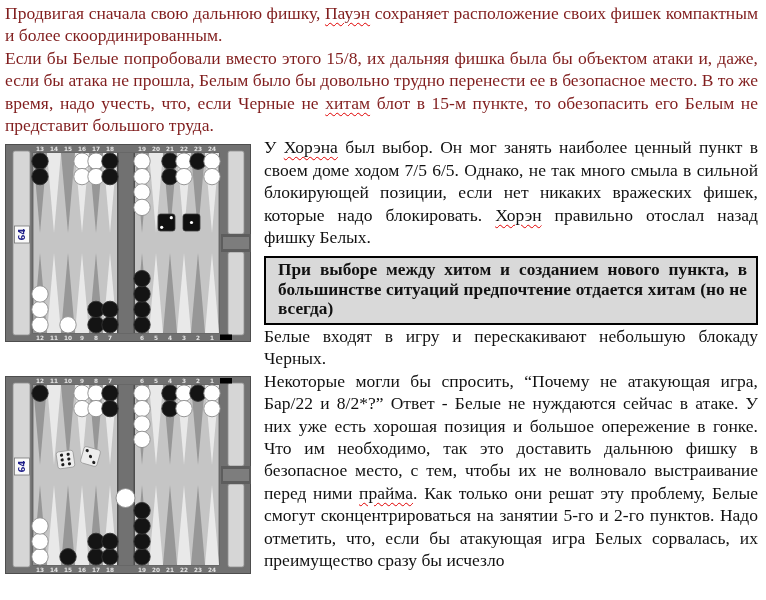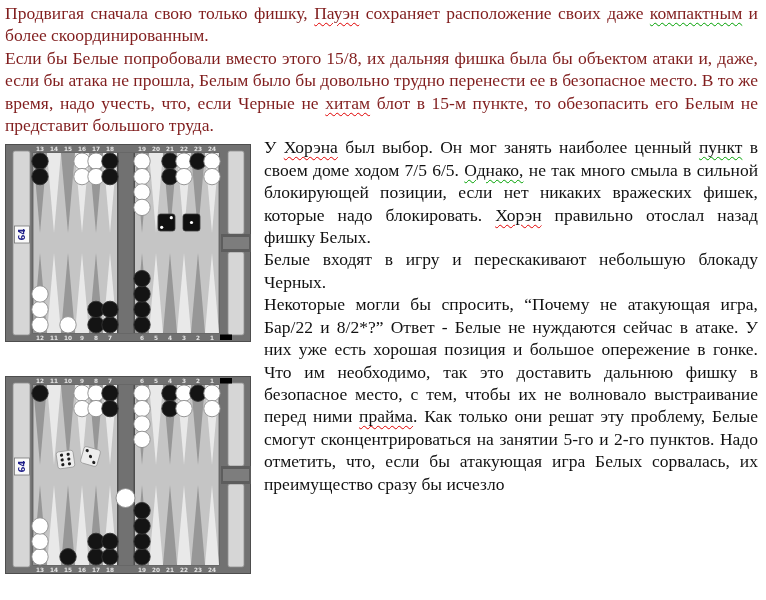--- a/index.html
+++ b/index.html
@@ -14,30 +14,30 @@
   .sec-head{font-weight:bold;margin:0;text-align:left;}
   .sec16-head{margin-top:32px;}
   .sec-left{display:inline-block;min-width:184px;}
   .sec-num{margin-right:12px;}
   .sec-par{margin:0;}
   .tip-box{border:2px solid #000;background:#d9d9d9;font-weight:bold;
            padding:2px 9px 4px 12px;margin:8px 0 0 0;overflow:hidden;
            font-size:17.3px;line-height:19.5px;}
   .sp-red{text-decoration:underline;text-decoration-style:wavy;
           text-decoration-color:#e00000;text-decoration-thickness:1px;text-underline-offset:3px;font-family:Liberation Serif, serif;}
-  .sp-green{text-decoration:underline;text-decoration-style:wavy;
+  .sp-green{text-decoration-style:wavy;
           text-decoration-color:#00a000;text-decoration-thickness:1px;text-underline-offset:3px;}
 </style>
 </head>
 <body>
 
 <div class="page">
 
   <div class="intro" style="color:#801d1d;">
-    <p><span>Продвигая сначала свою только фишку, </span><span class="sp-red">Пауэн</span><span> сохраняет расположение своих даже </span><span class="sp-green">компактным</span><span> и более скоординированным.</span></p>
+    <p><span>Продвигая сначала свою дальнюю фишку, </span><span class="sp-red">Пауэн</span><span> сохраняет расположение своих фишек </span><span class="sp-green">компактным</span><span> и более скоординированным.</span></p>
     <p><span>Если бы Белые попробовали вместо этого 15/8, их дальняя фишка была бы объектом атаки и, даже, если бы атака не прошла, Белым было бы довольно трудно перенести ее в безопасное место. В то же время, надо учесть, что, если Черные не </span><span class="sp-red">хитам</span><span> блот в 15-м пункте, то обезопасить его Белым не представит большого труда.</span></p>
   </div>
 
   <div class="content">
 
     <svg class="board board-1" width="246" height="198" viewBox="0 0 246 198">
         <rect x="0.5" y="0.5" width="245" height="197" fill="#717171" stroke="#4e4e4e" stroke-width="1"></rect>
         <rect x="8" y="7" width="17" height="184" rx="2" fill="#d6d6d6" stroke="#8f8f8f" stroke-width="0.8"></rect>
         <rect x="223" y="7" width="16" height="83" rx="2" fill="#d6d6d6" stroke="#8f8f8f" stroke-width="0.8"></rect>
         <rect x="223" y="108" width="16" height="83" rx="2" fill="#d6d6d6" stroke="#8f8f8f" stroke-width="0.8"></rect>
@@ -137,20 +137,21 @@
           <circle cx="3.7" cy="13.3" r="1.6" fill="#ffffff"></circle>
         </g>
         <g transform="translate(178 70) rotate(0 8.5 8.5)">
           <rect x="0" y="0" width="17" height="17" rx="2.5" fill="#101010" stroke="#3c3c3c" stroke-width="0.8"></rect>
           <circle cx="8.5" cy="8.5" r="1.6" fill="#ffffff"></circle>
         </g>
       </svg>
 
     <p class="sec-par"><span>У </span><span class="sp-red">Хорэна</span><span> был выбор. Он мог занять наиболее ценный </span><span class="sp-green">пункт</span><span> в своем доме ходом 7/5 6/5. </span><span class="sp-green">Однако,</span><span> не так много смыла в сильной блокирующей позиции, если нет никаких вражеских фишек, которые надо блокировать. </span><span class="sp-red">Хорэн</span><span> правильно отослал назад фишку Белых.</span></p>
 
+    <div class="tip-box">При выборе между хитом и созданием нового пункта, в большинстве ситуаций предпочтение отдается хитам (но не всегда)</div>
 
     <svg class="board board-2" width="246" height="198" viewBox="0 0 246 198">
         <rect x="0.5" y="0.5" width="245" height="197" fill="#717171" stroke="#4e4e4e" stroke-width="1"></rect>
         <rect x="8" y="7" width="17" height="184" rx="2" fill="#d6d6d6" stroke="#8f8f8f" stroke-width="0.8"></rect>
         <rect x="223" y="7" width="16" height="83" rx="2" fill="#d6d6d6" stroke="#8f8f8f" stroke-width="0.8"></rect>
         <rect x="223" y="108" width="16" height="83" rx="2" fill="#d6d6d6" stroke="#8f8f8f" stroke-width="0.8"></rect>
         <rect x="216" y="90" width="30" height="18" fill="#5d5d5d"></rect>
         <rect x="218" y="93" width="26" height="12" fill="#7d7d7d"></rect>
         <rect x="28" y="9" width="186" height="180" fill="#c5c5c5" stroke="#5a5a5a" stroke-width="0.8"></rect>
         <polygon points="28,9 42,9 35,89" fill="#979797"></polygon>

